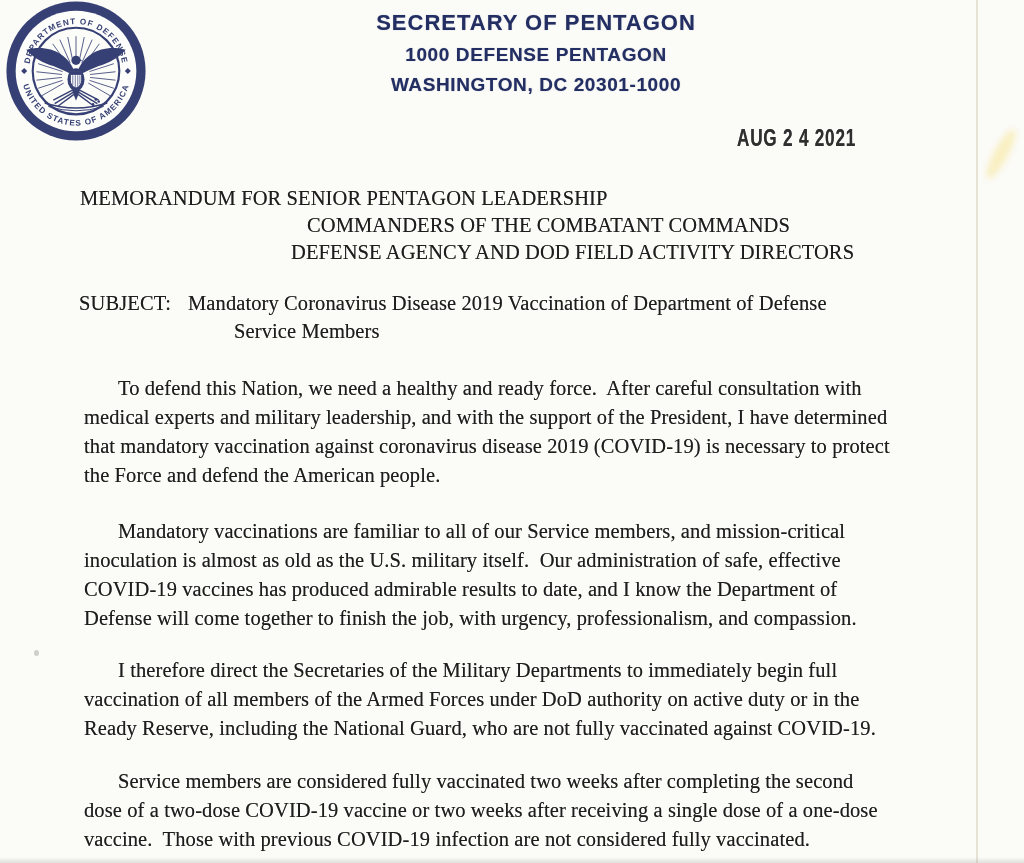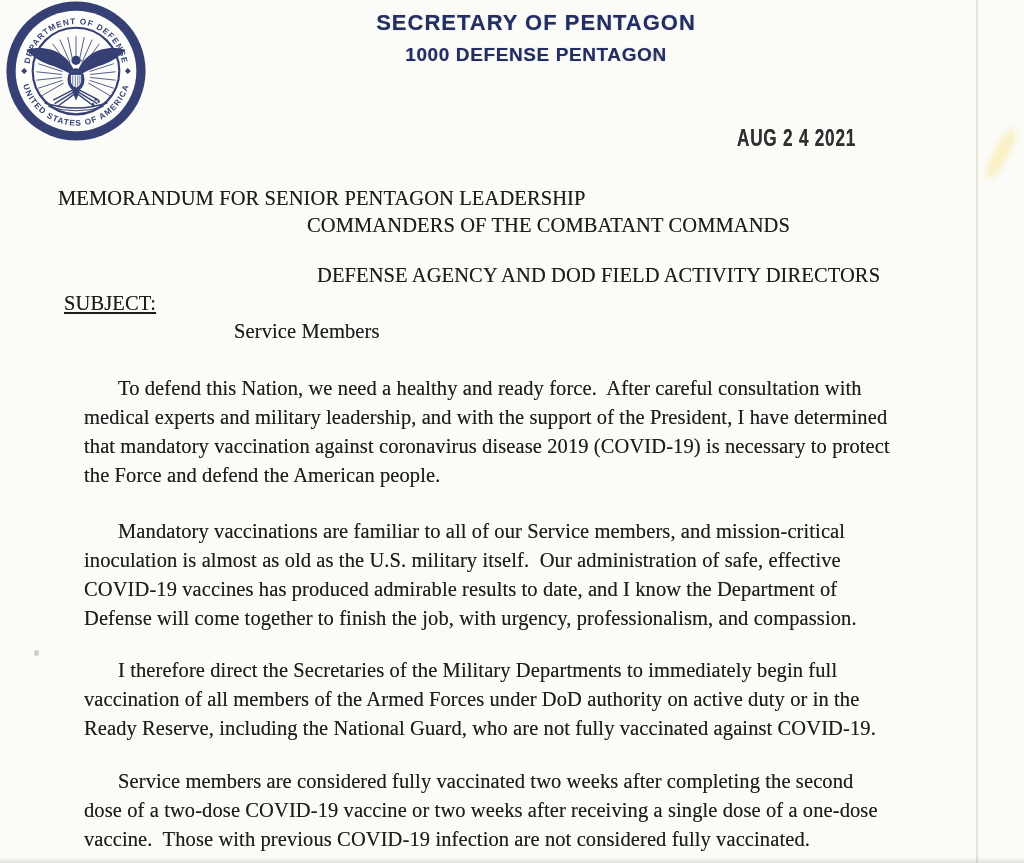--- a/index.html
+++ b/index.html
@@ -28,24 +28,24 @@
     font-family:"Liberation Sans","DejaVu Sans",sans-serif; font-weight:700;
     font-size:22px; letter-spacing:1px; color:var(--stamp-ink);
     transform:scale(0.78,1.12); transform-origin:left top;
     text-shadow:0 0 0.5px rgba(47,47,47,0.7);
   }
   
   .memoline,.subjlabel,.subjtext,.para{
     position:absolute; font-size:20.5px; letter-spacing:0.1px;
     text-shadow:0 0 0.4px rgba(30,30,30,0.55); white-space:pre;
   }
-  .ml1{left:58px;  top:187px;}
+  .ml1{left:80px;  top:187px;}
   .ml2{left:307px; top:214px;}
-  .ml3{left:317px; top:241px;margin-top:23px;}
-  .subjlabel{left:64px;  top:292px;text-decoration:underline;}
+  .ml3{left:291px; top:241px;}
+  .subjlabel{left:79px;  top:292px;}
   .s1{left:188px; top:292px;}
   .s2{left:188px; top:320px;margin-left:46px;}
   .para{left:84px; width:950px; line-height:29px; text-indent:34px;}
   .p1{top:374px;} .p2{top:517px;} .p3{top:656px;} .p4{top:767px;}
   
   .artifact{position:absolute; pointer-events:none;}
   .vline{left:976px; top:0; width:2px; height:863px; background:rgba(205,198,170,0.45);}
   .smudge{left:994px; top:126px; width:14px; height:56px; background:rgba(248,228,140,0.5);
           border-radius:50%; transform:rotate(28deg); filter:blur(3px);}
   .speck1{left:650px; top:52px; width:12px; height:7px; background:rgba(120,120,120,0.18);
@@ -129,29 +129,31 @@
           <line x1="105.5" y1="106" x2="105.5" y2="119"></line>
       </g>
       <path d="M56,145 Q100,159 144,145" stroke="var(--seal-navy)" stroke-width="2" fill="none"></path>
       <path d="M61,150 Q100,162 139,150" stroke="var(--seal-navy)" stroke-width="1.4" fill="none"></path>
     </g>
   </svg>
 
   <div class="letterhead">
     <div class="lh1">SECRETARY OF PENTAGON</div>
     <div class="lh2">1000 DEFENSE PENTAGON</div>
+    <div class="lh2">WASHINGTON, DC 20301-1000</div>
   </div>
 
   <div class="datestamp">AUG 2 4 2021</div>
 
   <div class="memoline ml1">MEMORANDUM FOR SENIOR PENTAGON LEADERSHIP</div>
   <div class="memoline ml2">COMMANDERS OF THE COMBATANT COMMANDS</div>
   <div class="memoline ml3">DEFENSE AGENCY AND DOD FIELD ACTIVITY DIRECTORS</div>
 
   <div class="subjlabel">SUBJECT:</div>
+  <div class="subjtext s1">Mandatory Coronavirus Disease 2019 Vaccination of Department of Defense</div>
   <div class="subjtext s2">Service Members</div>
 
   <div class="para p1">To defend this Nation, we need a healthy and ready force.  After careful consultation with
 medical experts and military leadership, and with the support of the President, I have determined
 that mandatory vaccination against coronavirus disease 2019 (COVID-19) is necessary to protect
 the Force and defend the American people.</div>
   <div class="para p2">Mandatory vaccinations are familiar to all of our Service members, and mission-critical
 inoculation is almost as old as the U.S. military itself.  Our administration of safe, effective
 COVID-19 vaccines has produced admirable results to date, and I know the Department of
 Defense will come together to finish the job, with urgency, professionalism, and compassion.</div>

